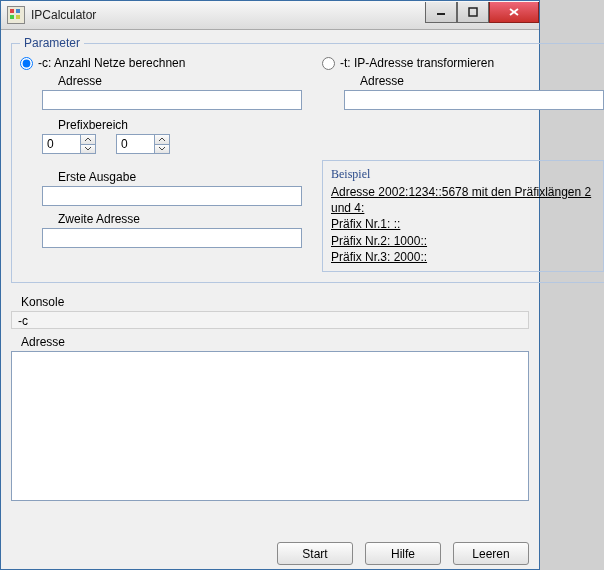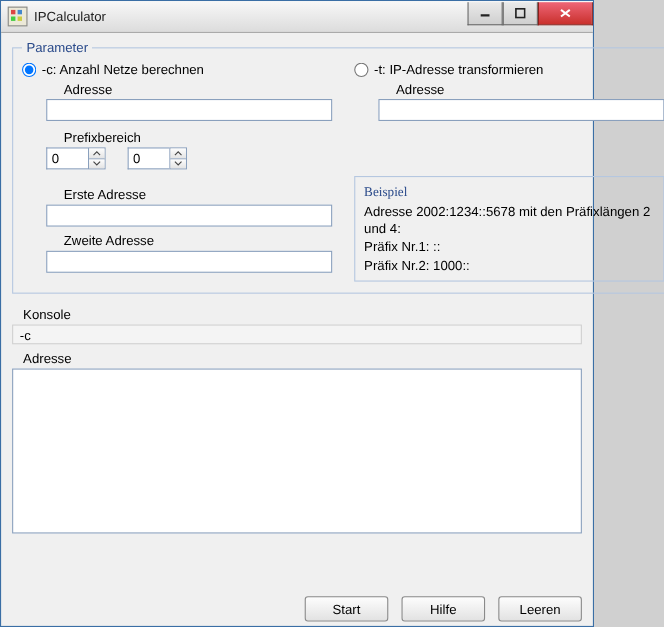--- a/index.html
+++ b/index.html
@@ -169,20 +169,21 @@
     padding: 6px 8px;
     margin-top: 2px;
   }
   .example-title {
     color: #2a4a8a;
     margin-bottom: 2px;
     font-family: Liberation Serif, serif;
   }
   .example-body > div {
     line-height: 1.35;
+    text-decoration: underline;
   }
 
   .konsole-label, .ausgabe-label {
     margin: 6px 0 2px 10px;
   }
   .konsole-field {
     border: 1px solid #d0d0d0;
     background: #f4f4f4;
     padding: 2px 6px;
     height: 18px;
@@ -295,33 +296,34 @@
         <div>
           <div class="radio-line">
             <input type="radio" name="mode" style="">
             <span>-t: IP-Adresse transformieren</span>
           </div>
           <div class="sublabel">Adresse</div>
           <input class="txt" type="text" value="" style="">
         </div>
 
         <div style="margin-top:8px">
-          <div class="sublabel">Erste Adresse</div>
+          <div class="sublabel">Erste Ausgabe</div>
           <input class="txt" type="text" value="" style="">
           <div class="sublabel" style="margin-top:6px">Zweite Adresse</div>
           <input class="txt" type="text" value="" style="">
         </div>
 
         <div class="example-box">
           <div class="example-title">Beispiel</div>
           <div class="example-body">
             <div>Adresse 2002:1234::5678 mit den Präfixlängen 2 und 4:</div>
             <div></div>
             <div>Präfix Nr.1: ::</div>
             <div>Präfix Nr.2: 1000::</div>
+            <div>Präfix Nr.3: 2000::</div>
           </div>
         </div>
       </div>
     </fieldset>
 
     <div class="konsole-label">Konsole</div>
     <div class="konsole-field">-c</div>
 
     <div class="ausgabe-label">Adresse</div>
     <textarea class="ausgabe-field" style=""></textarea>

